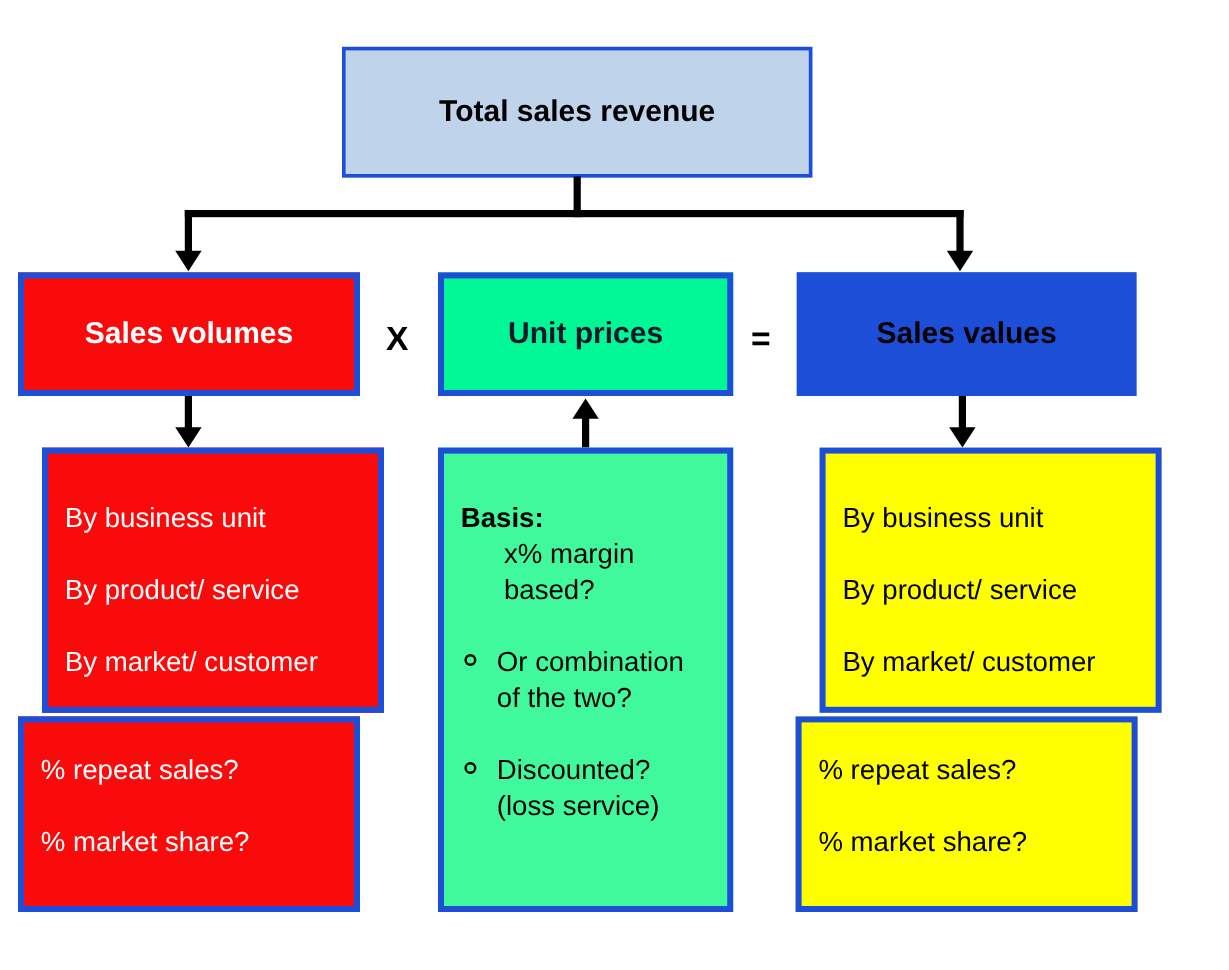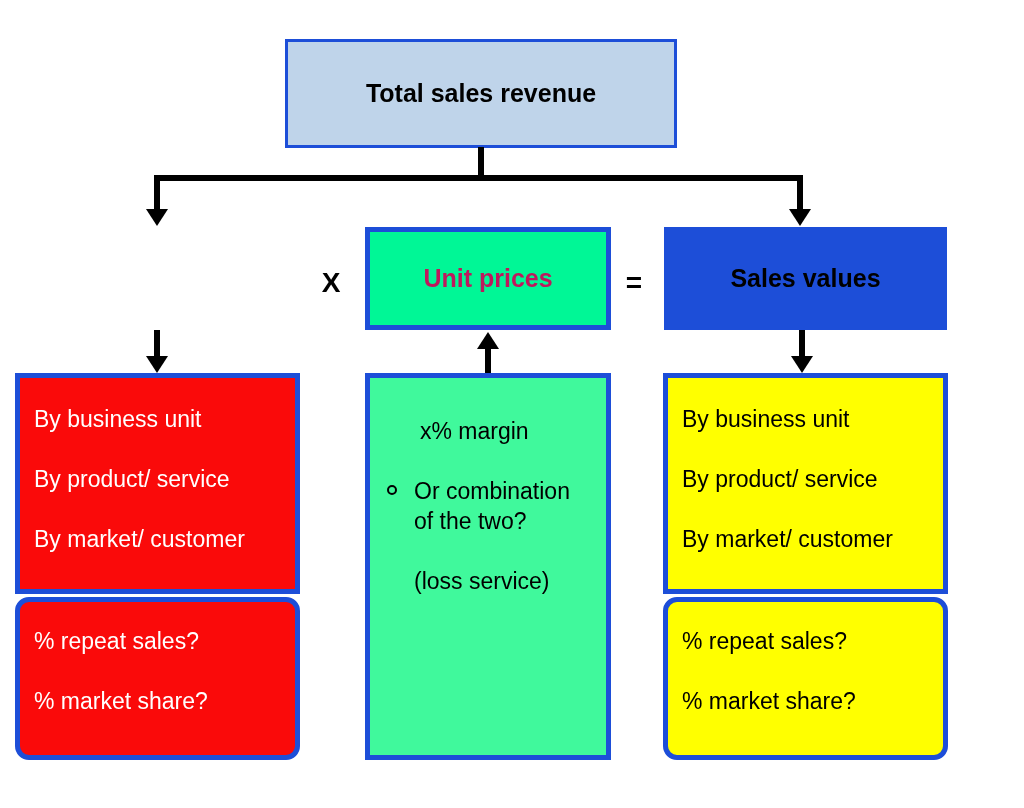--- a/index.html
+++ b/index.html
@@ -7,35 +7,35 @@
     position:relative;width:1024px;height:808px;background:#ffffff;
     font-family:"Liberation Sans","DejaVu Sans",sans-serif;overflow:hidden;
   }
   .box{position:absolute;box-sizing:border-box;border:5px solid #1d4ed8;}
   .hdr{display:flex;align-items:center;justify-content:center;
        font-weight:bold;font-size:25px;text-align:center;}
   
   #title-box{left:285px;top:39px;width:392px;height:109px;border-width:3px;background:#BFD4EA;color:#000;}
   
   #volumes-box{left:15px;top:227px;width:285px;height:103px;background:#FA0A0A;color:#fff;}
-  #prices-box{left:365px;top:227px;width:246px;height:103px;background:#00F796;color:#be185d;}
+  #prices-box{left:365px;top:227px;width:246px;height:103px;background:#00F796;color:#0f172a;}
   #values-box{left:664px;top:227px;width:283px;height:103px;background:#1d4ed8;color:#000;}
   
   .op{position:absolute;width:40px;height:40px;display:flex;align-items:center;justify-content:center;
       font-weight:bold;font-size:28px;color:#000;}
   #op-times{left:311px;top:263px;}
   #op-equals{left:614px;top:263px;}
   
   #volumes-breakdown{left:15px;top:373px;width:285px;height:221px;background:#FA0A0A;color:#fff;}
   #volumes-questions{left:15px;top:597px;width:285px;height:163px;background:#FA0A0A;color:#fff;}
   #prices-basis{left:365px;top:373px;width:246px;height:387px;background:#40F99C;color:#000;}
   #values-breakdown{left:663px;top:373px;width:285px;height:221px;background:#FFFF00;color:#000;}
   #values-questions{left:663px;top:597px;width:285px;height:163px;background:#FFFF00;color:#000;}
-  .pad-breakdown{padding:26px 6px 0 14px;}
-  .pad-questions{padding:24px 16px 0 14px;border-radius:14px;}
+  .pad-breakdown{padding:38px 6px 0 14px;margin-left:20px;}
+  .pad-questions{padding:24px 16px 0 14px;}
   .line{height:30px;line-height:30px;font-size:23px;white-space:nowrap;}
   .gap30{margin-bottom:30px;}
   .spacer{height:30px;}
   
   .basis-content{padding:38px 4px 0 14px;}
   .basis-title{font-weight:bold;}
   .brow{position:relative;padding-left:30px;}
   .brow .dot{position:absolute;left:3px;top:9px;width:10px;height:10px;border:2px solid #000;
              border-radius:50%;box-sizing:border-box;background:transparent;}
   .indent-sm{padding-left:36px;}
@@ -55,20 +55,23 @@
     <span>Total sales revenue</span>
   </div>
 
   <div class="cline" style="left:478px;top:147px;width:6px;height:34px;"></div>
   <div class="cline" style="left:154px;top:175px;width:649px;height:6px;"></div>
   <div class="cline" style="left:154px;top:175px;width:6px;height:36px;"></div>
   <div class="ah-down" style="left:146px;top:209px;"></div>
   <div class="cline" style="left:797px;top:175px;width:6px;height:36px;"></div>
   <div class="ah-down" style="left:789px;top:209px;"></div>
 
+  <div class="box hdr" id="volumes-box">
+    <span>Sales volumes</span>
+  </div>
   <div class="op" id="op-times">X</div>
   <div class="box hdr" id="prices-box">
     <span>Unit prices</span>
   </div>
   <div class="op" id="op-equals">=</div>
   <div class="box hdr" id="values-box">
     <span>Sales values</span>
   </div>
 
   <div class="cline" style="left:154px;top:330px;width:6px;height:27px;"></div>
@@ -80,28 +83,34 @@
   <div class="cline" style="left:799px;top:330px;width:6px;height:27px;"></div>
   <div class="ah-down" style="left:791px;top:356px;"></div>
 
   <div class="box pad-breakdown" id="volumes-breakdown">
     <div class="line gap30">By business unit</div>
     <div class="line gap30">By product/ service</div>
     <div class="line">By market/ customer</div>
   </div>
 
   <div class="box basis-content" id="prices-basis">
+    <div class="line basis-title">Basis:</div>
     <div class="line brow indent-sm">x% margin</div>
+    <div class="line brow indent-sm">based?</div>
     <div class="spacer"></div>
     <div class="line brow">
       <span class="dot"></span>
       <span>Or combination</span>
     </div>
     <div class="line brow">of the two?</div>
     <div class="spacer"></div>
+    <div class="line brow">
+      <span class="dot"></span>
+      <span>Discounted?</span>
+    </div>
     <div class="line brow">(loss service)</div>
   </div>
 
   <div class="box pad-breakdown" id="values-breakdown">
     <div class="line gap30">By business unit</div>
     <div class="line gap30">By product/ service</div>
     <div class="line">By market/ customer</div>
   </div>
 
   <div class="box pad-questions" id="volumes-questions">

